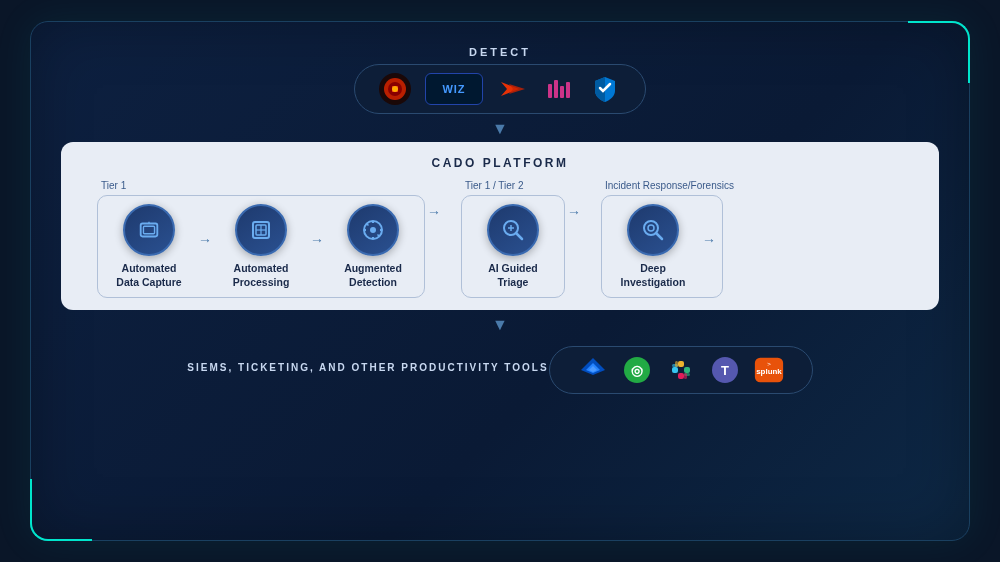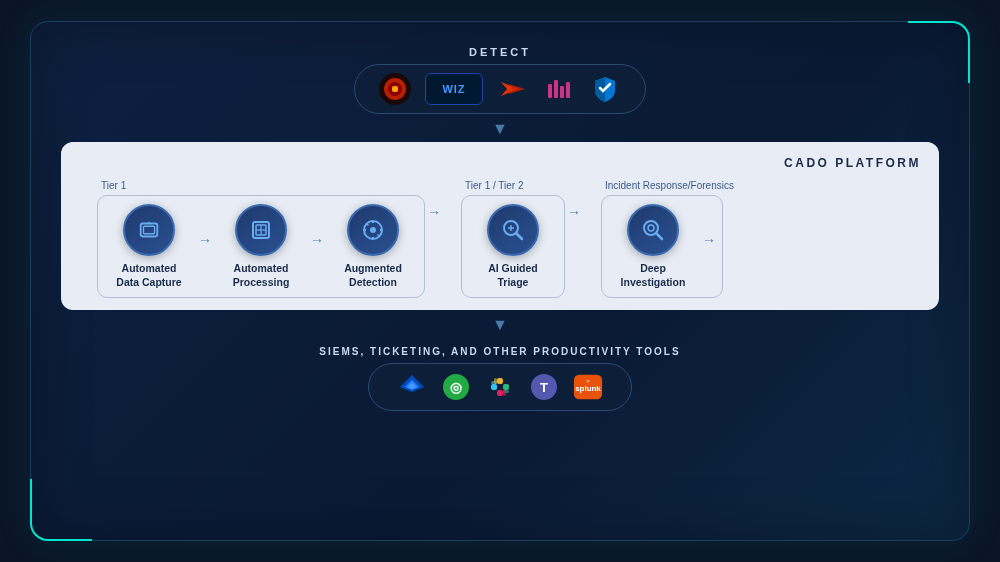--- a/index.html
+++ b/index.html
@@ -91,21 +91,21 @@
     }
 
     
     .cado-platform {
       width: 100%;
       background: #e8edf5;
       border-radius: 12px;
       padding: 14px 18px 12px;
       display: flex;
       flex-direction: column;
-      align-items: flex-end;
+      align-items: center;
     }
 
     .cado-title {
       font-size: 12px;
       font-weight: 700;
       letter-spacing: 2.5px;
       color: #1a2a4a;
       margin-bottom: 10px;
     }
 
@@ -190,21 +190,21 @@
     .progress-label {
       color: #ffffff;
       font-size: 11px;
       font-weight: 500;
       letter-spacing: 0.5px;
     }
 
     
     .siems-section {
       display: flex;
-      flex-direction: column;
+      flex-direction: row;
       align-items: center;
       margin-top: 8px;
     }
 
     .siems-label {
       color: #c8d8f0;
       font-size: 10px;
       font-weight: 600;
       letter-spacing: 2px;
       margin-bottom: 6px;

